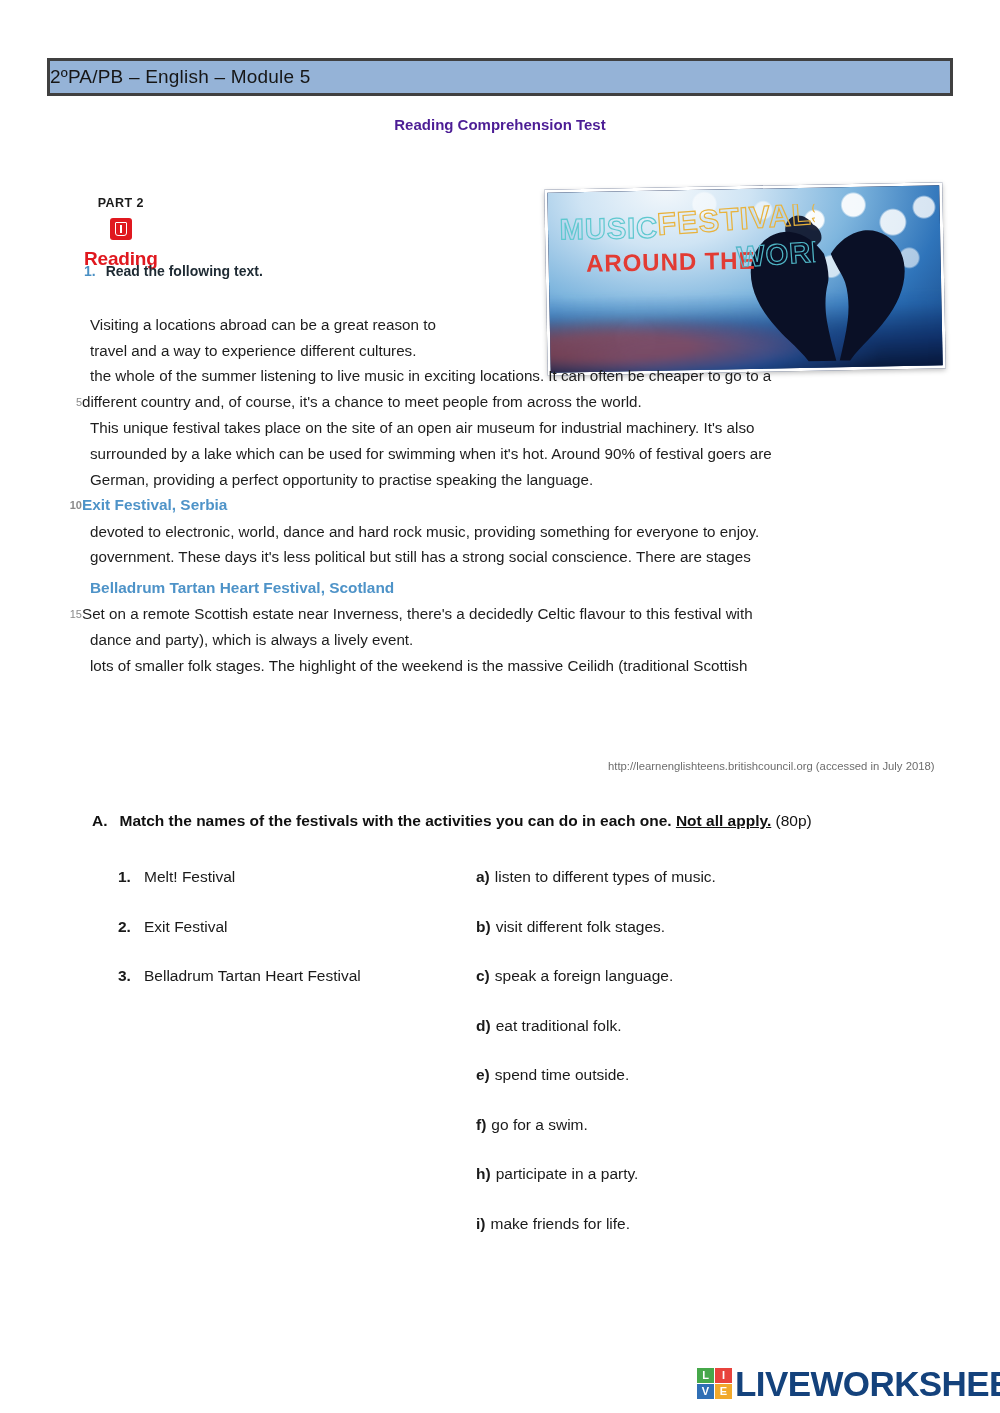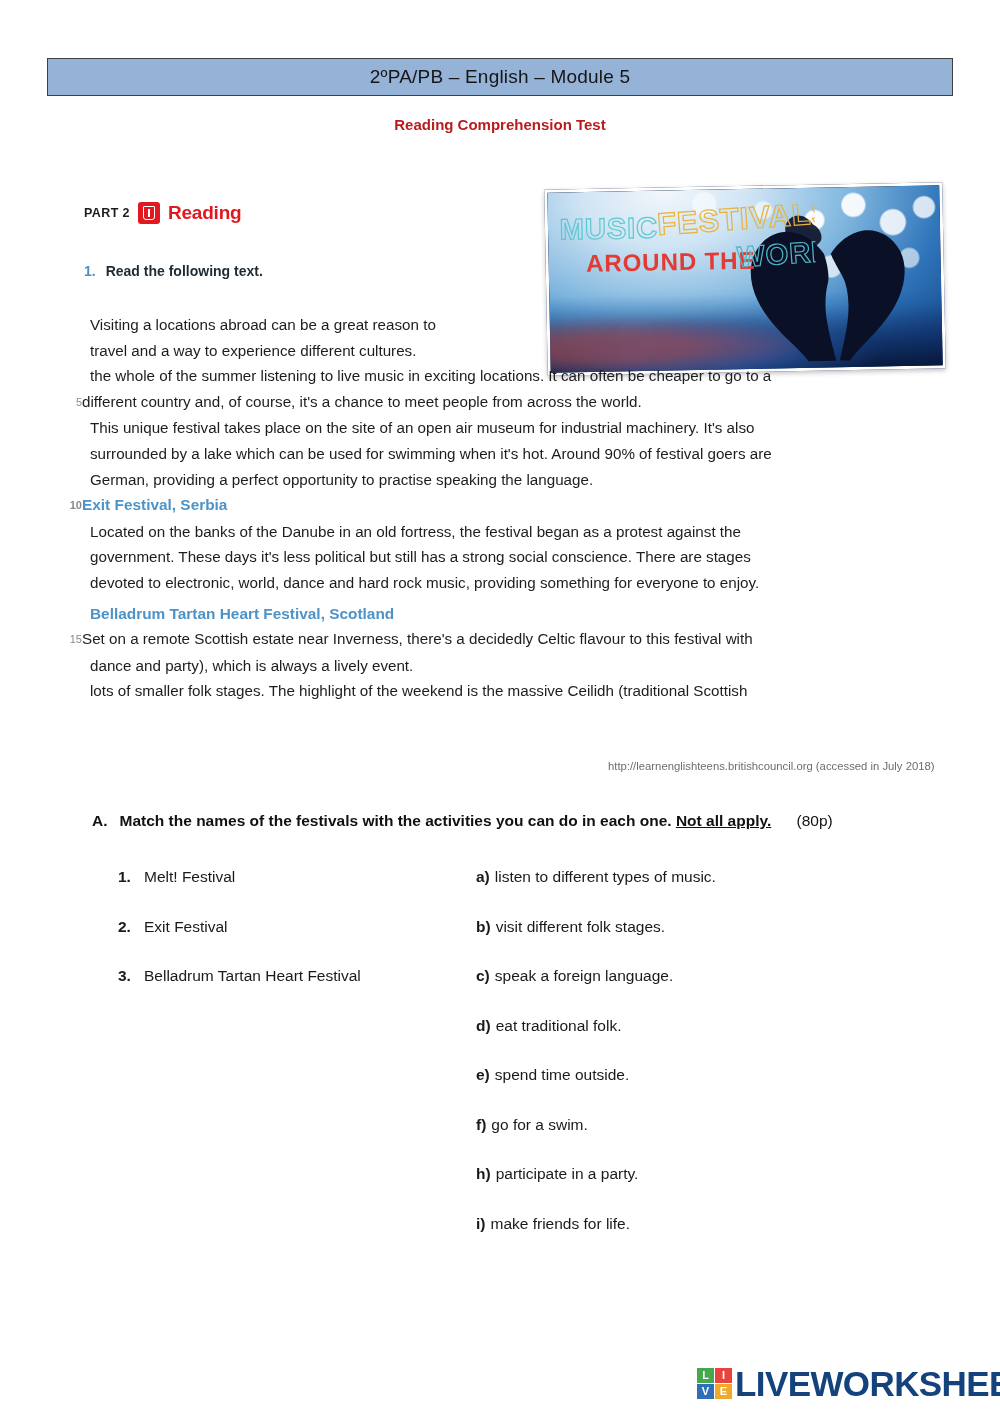--- a/index.html
+++ b/index.html
@@ -21,52 +21,52 @@
   }
 
   
   #title-bar {
     position: absolute;
     left: 47px;
     top: 58px;
     width: 906px;
     height: 38px;
     background: #95b3d7;
-    border: 1px solid #404040;
+    border: 3px solid #404040;
     box-sizing: border-box;
     display: flex;
     align-items: center;
-    justify-content: center;
   }
   #title-bar .title-text {
     font-size: 19px;
     font-weight: normal;
     color: #161616;
     letter-spacing: 0.2px;
   }
 
   #subtitle {
     position: absolute;
     left: 0;
     top: 116px;
     width: 1000px;
     text-align: center;
     font-size: 15px;
     font-weight: bold;
-    color: #b91c1c;
+    color: #4c1d95;
   }
 
   
   #part-row {
     position: absolute;
     left: 84px;
-    top: 202px;
+    top: 196px;
     display: flex;
     align-items: center;
     gap: 8px;
+    flex-direction: column;
   }
   #part-label {
     font-size: 12.5px;
     font-weight: bold;
     letter-spacing: 0.4px;
     color: #1c1c1c;
   }
   #reading-icon {
     width: 22px;
     height: 22px;
@@ -226,21 +226,21 @@
     position: absolute;
     left: 92px;
     top: 812px;
     width: 870px;
     font-size: 15.5px;
     font-weight: bold;
     color: #111111;
   }
   #question-a .qletter { margin-right: 12px; }
   #question-a .underlined { text-decoration: underline; }
-  #question-a .points { font-weight: normal; margin-left: 21px; }
+  #question-a .points { font-weight: normal; }
 
   
   #match-left {
     position: absolute;
     left: 118px;
     top: 868px;
     width: 350px;
   }
   #match-right {
     position: absolute;
@@ -346,23 +346,22 @@
     <div class="pline"><span>Visiting a locations abroad can be a great reason to</span></div>
     <div class="pline"><span>travel and a way to experience different cultures.</span></div>
     <div class="pline"><span>the whole of the summer listening to live music in exciting locations. It can often be cheaper to go to a</span></div>
     <div class="pline"><span class="ln">5</span><span>different country and, of course, it's a chance to meet people from across the world.</span></div>
 
     <div class="pline"><span>This unique festival takes place on the site of an open air museum for industrial machinery. It's also</span></div>
     <div class="pline"><span>surrounded by a lake which can be used for swimming when it's hot. Around 90% of festival goers are</span></div>
     <div class="pline"><span>German, providing a perfect opportunity to practise speaking the language.</span></div>
 
     <div class="fest-head"><span class="ln">10</span><span>Exit Festival, Serbia</span></div>
-    <div class="pline"><span>Located on the banks of the Danube in an old fortress, the festival began as a protest against the</span></div>
+    <div class="pline"><span>devoted to electronic, world, dance and hard rock music, providing something for everyone to enjoy.</span></div>
     <div class="pline"><span>government. These days it's less political but still has a strong social conscience. There are stages</span></div>
-    <div class="pline"><span>devoted to electronic, world, dance and hard rock music, providing something for everyone to enjoy.</span></div>
 
     <div class="gap"></div>
     <div class="fest-head">Belladrum Tartan Heart Festival, Scotland</div>
     <div class="pline"><span class="ln">15</span><span>Set on a remote Scottish estate near Inverness, there's a decidedly Celtic flavour to this festival with</span></div>
     <div class="pline"><span>dance and party), which is always a lively event.</span></div>
     <div class="pline"><span>lots of smaller folk stages. The highlight of the weekend is the massive Ceilidh (traditional Scottish</span></div>
   </div>
 
   <div id="source">http://learnenglishteens.britishcouncil.org (accessed in July 2018)</div>
 

